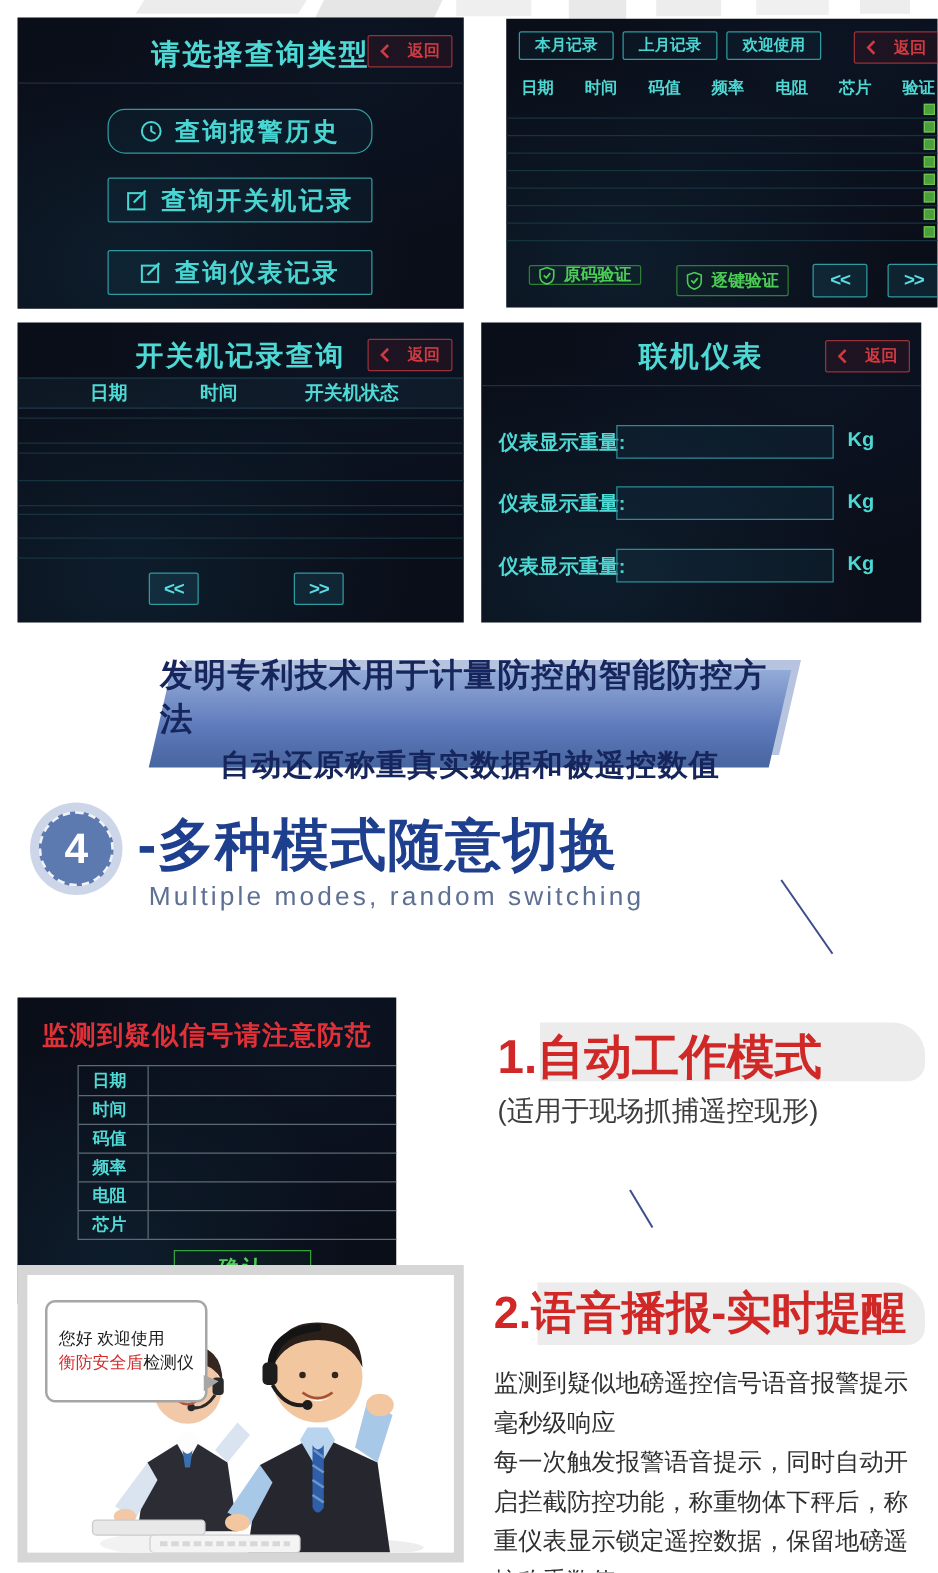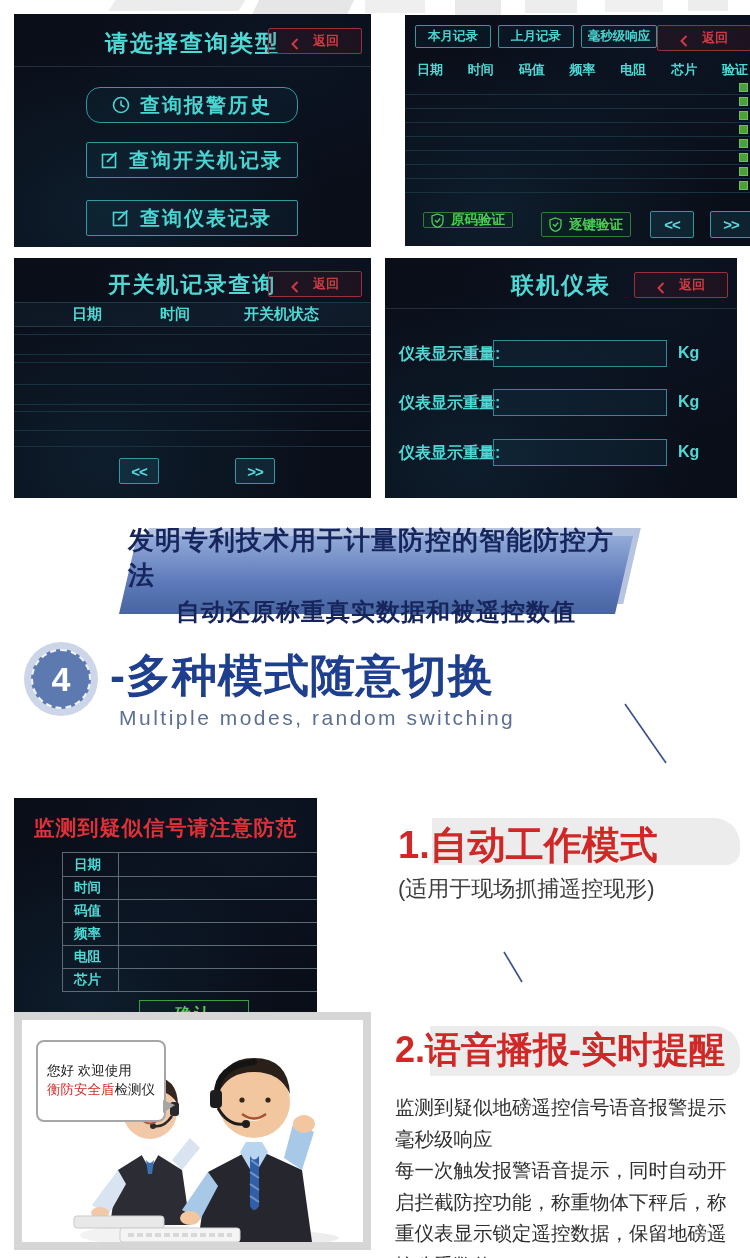--- a/index.html
+++ b/index.html
@@ -12,23 +12,23 @@
   
   .screen {
     position:absolute; z-index:1; overflow:hidden; color:#49d6d2;
     background:
       radial-gradient(ellipse at 25% 85%, rgba(35,120,160,.14), transparent 60%),
       radial-gradient(ellipse at 75% 15%, rgba(25,70,120,.10), transparent 55%),
       #0a0e19;
   }
   .scr-title { position:absolute; width:100%; text-align:center; font-weight:bold; color:#4fd9d5; letter-spacing:2px; }
   .back-btn {
-    position:absolute; display:flex; align-items:flex-end; gap:14px; justify-content:center;
+    position:absolute; display:flex; align-items:center; gap:14px; justify-content:center;
     border:1px solid #97313a; color:#cf3a42; background:rgba(140,30,40,.14);
-    font-size:13px; font-weight:bold; padding:3px 22px; border-radius:2px; cursor:pointer;
+    font-size:13px; font-weight:bold; padding:3px 9px; border-radius:2px; cursor:pointer;
   }
   .divider { position:absolute; left:0; right:0; height:1px; background:#232d3c; }
 
   .cyan-btn {
     position:absolute; display:flex; align-items:center; justify-content:center; gap:10px;
     border:1px solid #2f9aa0; color:#49d6d2; background:rgba(35,130,150,.07);
     font-size:20px; font-weight:bold; letter-spacing:2px; border-radius:2px; cursor:pointer;
   }
   .tab-btn {
     position:absolute; display:flex; align-items:center; justify-content:center;
@@ -125,21 +125,21 @@
 
   <div class="top-deco" style="left:112px;top:0;width:130px;height:11px;transform:skewX(-32deg);"></div>
   <div class="top-deco" style="left:255px;top:0;width:95px;height:17px;transform:skewX(-26deg);background:#e6e6e6;"></div>
   <div class="top-deco" style="left:365px;top:0;width:60px;height:13px;background:#efefef;"></div>
   <div class="top-deco" style="left:455px;top:0;width:46px;height:15px;background:#e9e9e9;"></div>
   <div class="top-deco" style="left:525px;top:0;width:52px;height:13px;background:#ededed;"></div>
   <div class="top-deco" style="left:605px;top:0;width:58px;height:12px;background:#f0f0f0;"></div>
   <div class="top-deco" style="left:688px;top:0;width:40px;height:11px;background:#ededed;"></div>
 
   <div class="screen" style="left:14px;top:14px;width:357px;height:233px;">
-    <div class="scr-title" style="top:14px;font-size:23px;">请选择查询类型</div>
+    <div class="scr-title" style="top:14px;font-size:23px;margin-left:16px;">请选择查询类型</div>
     <div class="back-btn" style="right:9px;top:14px;">
       <svg width="8" height="12" viewBox="0 0 8 12">
           <polyline points="6.5,1 1.5,6 6.5,11" fill="none" stroke="#cf3a42" stroke-width="2"></polyline>
         </svg>
       <span>返回</span>
     </div>
     <div class="divider" style="top:52px;"></div>
 
     <div class="cyan-btn" style="left:72px;top:73px;width:212px;height:36px;border-radius:14px;">
       <svg width="18" height="18" viewBox="0 0 18 18">
@@ -165,21 +165,21 @@
   </div>
 
   <div class="screen" style="left:382px;top:15px;width:355px;height:231px;margin-left:23px;">
     <div class="tab-btn" style="left:10px;top:10px;">
         <span>本月记录</span>
       </div>
     <div class="tab-btn" style="left:93px;top:10px;">
         <span>上月记录</span>
       </div>
     <div class="tab-btn" style="left:176px;top:10px;">
-        <span>毫秒级响应</span>
+        <span>欢迎使用</span>
       </div>
     <div class="back-btn" style="right:9px;top:10px;">
       <svg width="8" height="12" viewBox="0 0 8 12">
           <polyline points="6.5,1 1.5,6 6.5,11" fill="none" stroke="#cf3a42" stroke-width="2"></polyline>
         </svg>
       <span>返回</span>
     </div>
 
     <div class="rec-header" style="top:46px;">
       <span>日期</span>

